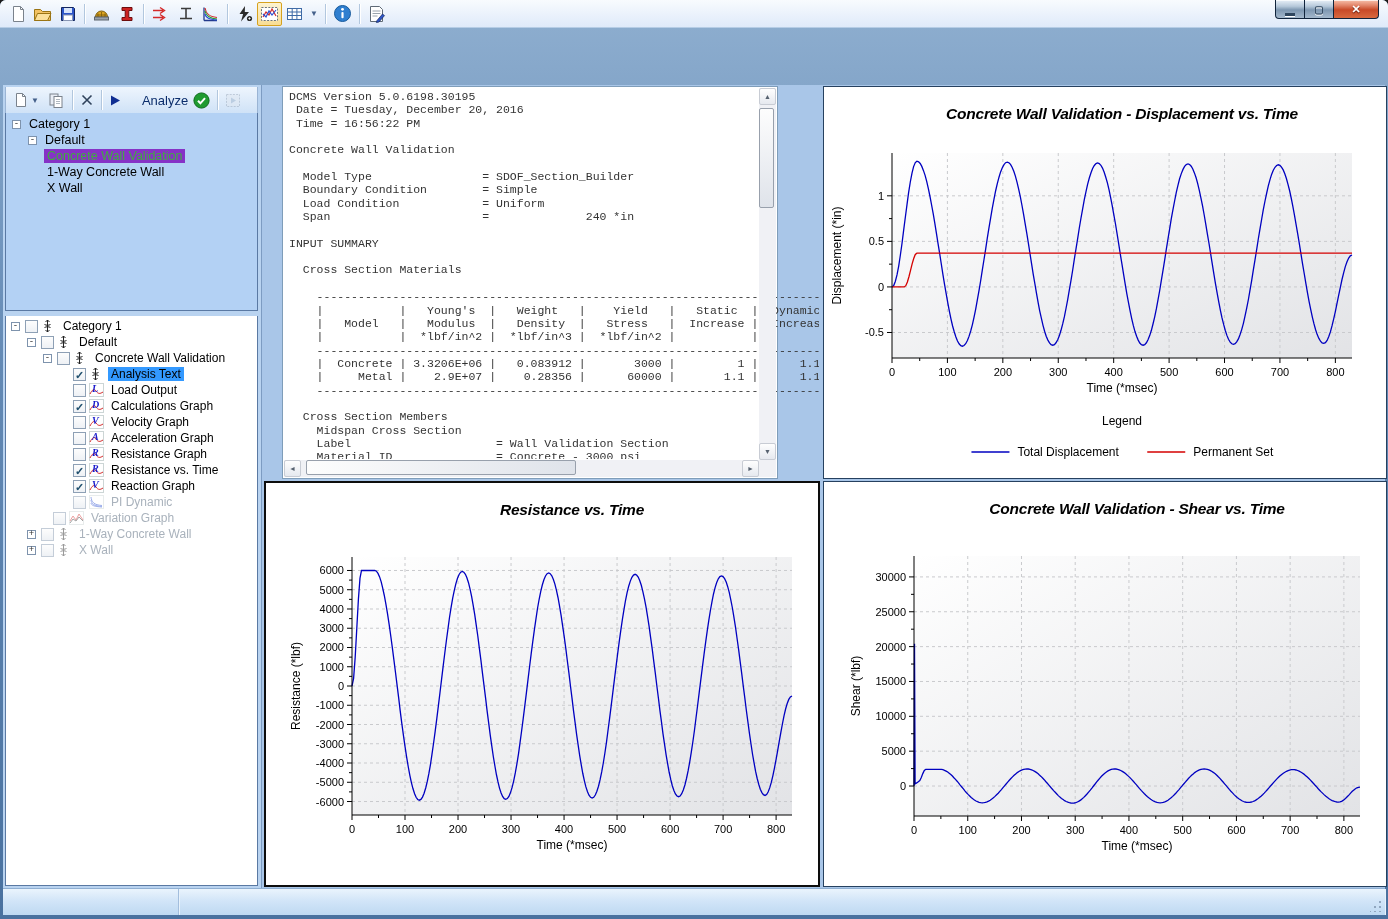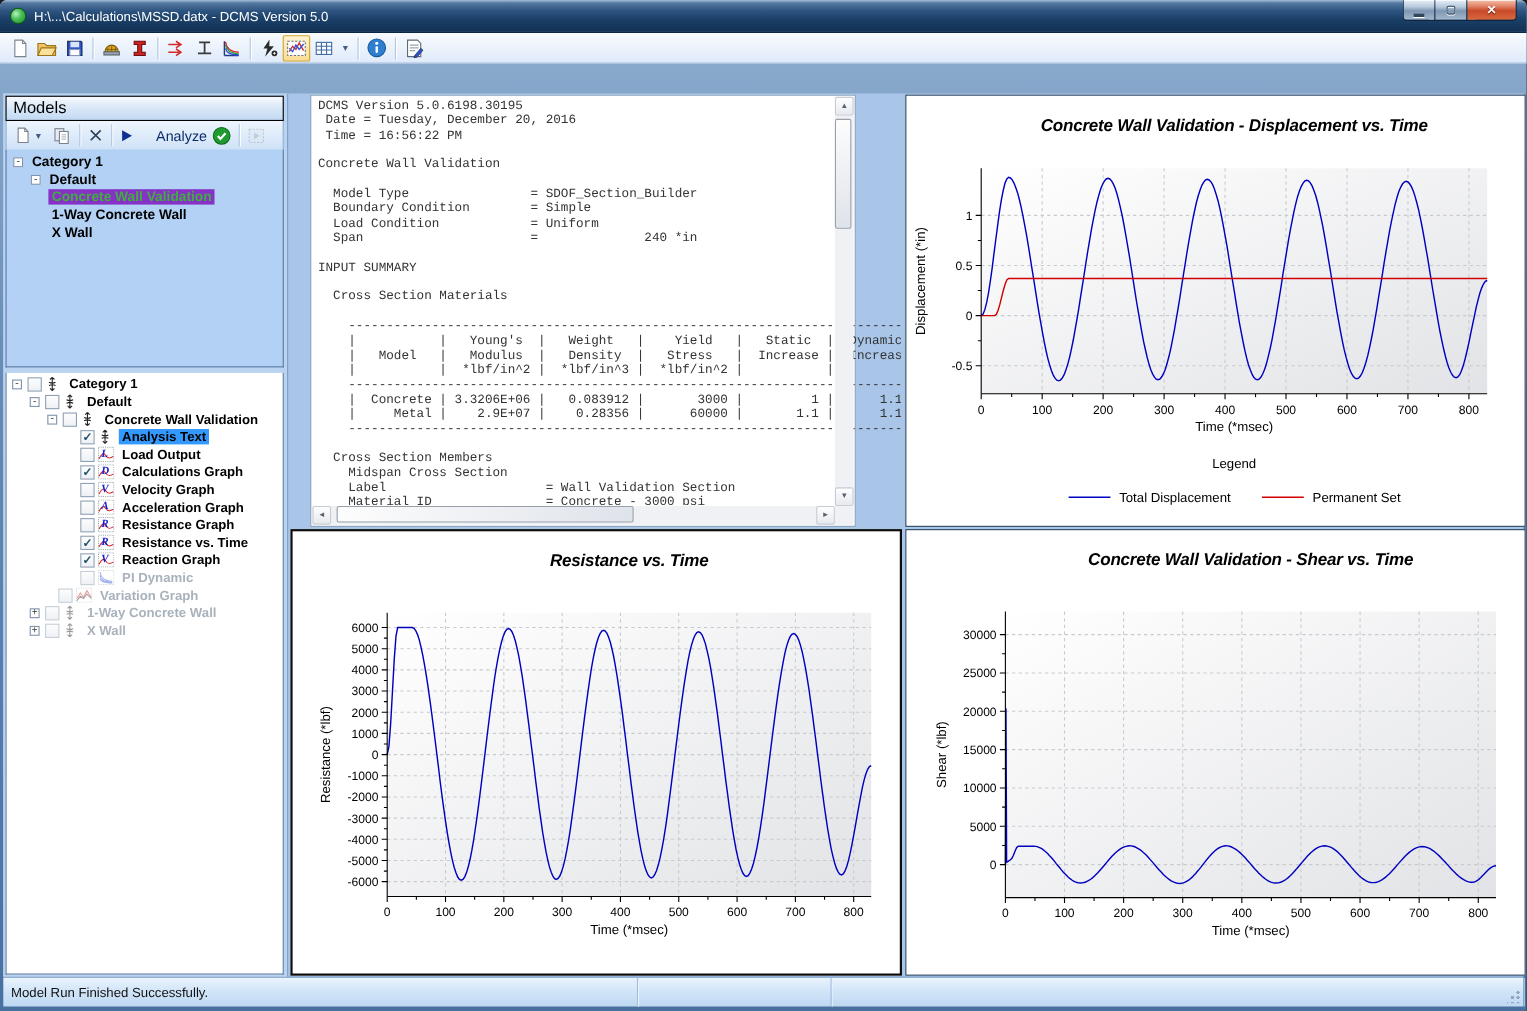--- a/index.html
+++ b/index.html
@@ -48,21 +48,21 @@
     font-size:12.5px;padding-top:3px;overflow:hidden;}
   .sb-gap{height:5px;flex:0 0 5px;}
   .output-tree{flex:1;background:#fff;border:1px solid #5a79a3;border-top:none;font-size:12px;padding-top:2px;overflow:hidden;}
   .trow{display:flex;align-items:center;height:16px;white-space:nowrap;}
   .otrow{display:flex;align-items:center;height:16px;white-space:nowrap;}
   .exp{width:9px;height:9px;border:1px solid #7e93ad;background:#fff;font-size:9px;line-height:7px;text-align:center;
     color:#333;margin-right:5px;flex:0 0 9px;font-family:"Liberation Mono",monospace;}
   .cb{width:13px;height:13px;border:1px solid #8ea0b5;background:linear-gradient(180deg,#fdfdfd,#eef1f5);margin-right:3px;
     font-size:11px;line-height:12px;text-align:center;color:#21506e;font-weight:bold;flex:0 0 13px;}
   .cb.dim{border-color:#c4cdd8;}
-  .lbl{padding:0 3px;font-weight:bold;}
+  .lbl{padding:0 3px;}
   .msel{background:#8632c6;color:#3fae3f;}
   .osel{background:#39f;background:#3399ff;color:#000000;}
   .dim-t{color:#a9b2bc;}
   .gic{width:15px;height:14px;position:relative;margin-right:4px;flex:0 0 15px;}
   .gic svg{position:absolute;left:0;top:0;}
   .dimi{opacity:.45;}
   
   .quad{position:absolute;background:#fff;}
   .console{left:19px;top:1px;width:496px;height:393px;border:1px solid #7f9db9;}
   .chart-disp{left:560px;top:1px;width:564px;height:393px;border:1px solid #26415f;}
@@ -95,24 +95,20 @@
                radial-gradient(circle 1.5px at 5px 7px,#90a6bf 99%,transparent),
                radial-gradient(circle 1.5px at 10px 12px,#90a6bf 99%,transparent),
                radial-gradient(circle 1.5px at 5px 12px,#90a6bf 99%,transparent),
                radial-gradient(circle 1.5px at 0px 12px,#90a6bf 99%,transparent);}
 </style>
 </head>
 <body>
 
 <div class="window">
 
-  <div class="titlebar">
-    <span class="appicon"></span>
-    <span>H:\...\Calculations\MSSD.datx  -  DCMS Version 5.0</span>
-  </div>
   <div class="winbtns">
     <div class="wb min">
         <span class="g" style="margin-top:6px;">▬</span>
       </div>
     <div class="wb max">
         <span class="g">▢</span>
       </div>
     <div class="wb close">
         <span class="g">✕</span>
       </div>
@@ -207,23 +203,20 @@
           <path d="M3.5 1.5h9l3 3v12h-12z" fill="#fff" stroke="#5f6a76"></path>
           <path d="M5.5 6h8M5.5 8.5h8M5.5 11h5" stroke="#9aa4ae"></path>
           <path d="M10 15.5l5.5-6.5 2 1.6-5.5 6.4-2.6.6z" fill="#2d55c8" stroke="#14265e" stroke-width=".7"></path>
         </svg>
       </div>
   </div>
 
   <div class="content">
 
     <div class="sidebar">
-      <div class="panel-header">
-        <span>Models</span>
-      </div>
       <div class="models-toolbar">
         <div class="mtb">
           <svg width="15" height="16" viewBox="0 0 15 16">
               <path d="M3.5 1.5h6l3 3v10h-9z" fill="#fff" stroke="#7a828c"></path>
               <path d="M9.5 1.5v3h3" fill="none" stroke="#7a828c"></path>
             </svg>
           <span class="caret">▼</span>
           </div>
         <div class="mtb">
           <svg width="17" height="16" viewBox="0 0 17 16">
@@ -746,21 +739,18 @@
             <text class="al" x="313" y="368" text-anchor="middle">Time (*msec)</text>
             <text class="al" x="36" y="204" text-anchor="middle" transform="rotate(-90 36 204)">Shear (*lbf)</text>
             <text class="ctitle" x="313" y="32" text-anchor="middle">Concrete Wall Validation - Shear vs. Time</text>
           </svg>
       </div>
 
     </div>
   </div>
 
   <div class="statusbar">
-    <div class="scell" style="width:577px;">
-      <span>Model Run Finished Successfully.</span>
-    </div>
     <div class="scell" style="width:176px;"></div>
     <div class="scell" style="flex:1;border-right:none;"></div>
     <div class="grip"></div>
   </div>
 
 </div>
 
 </body></html>

